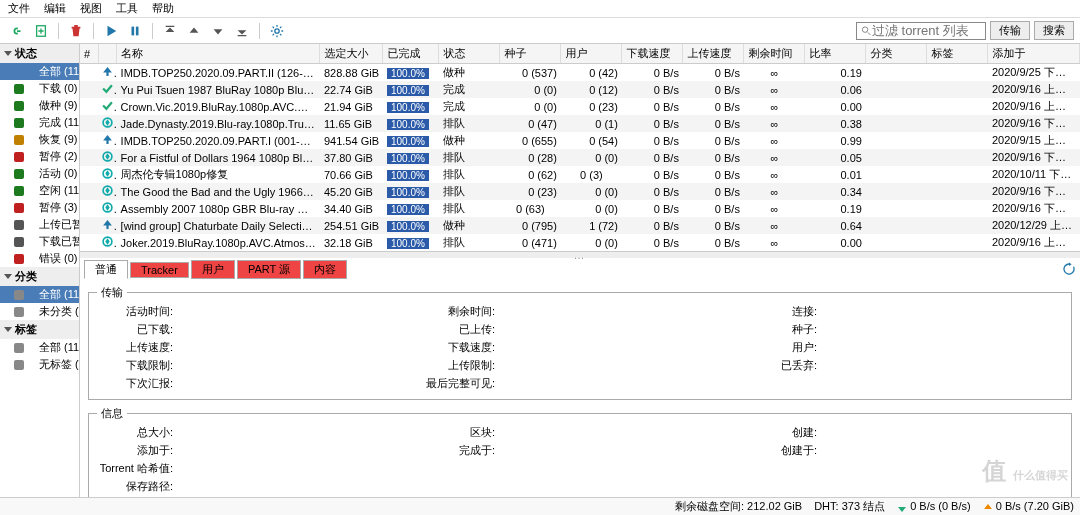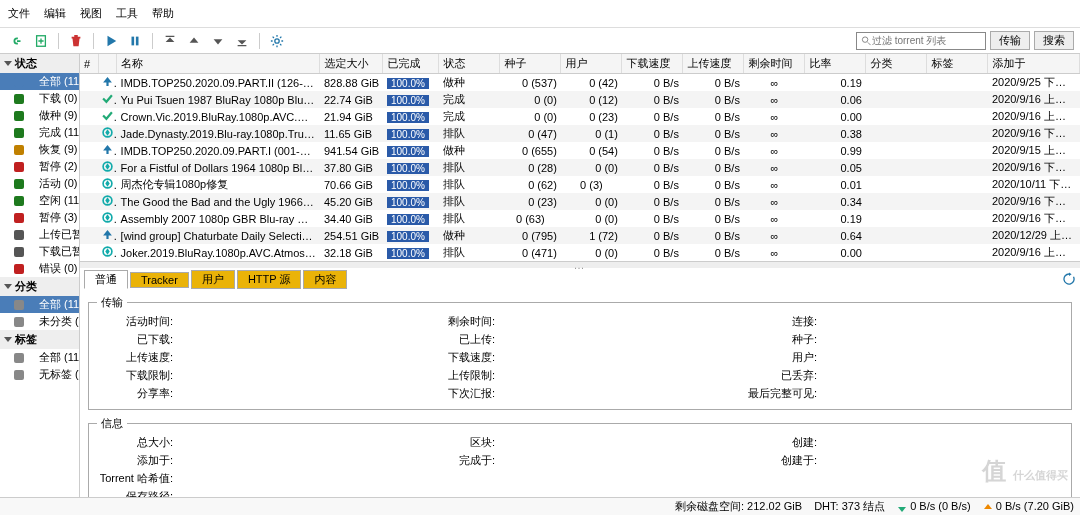--- a/index.html
+++ b/index.html
@@ -1,43 +1,43 @@
 <!DOCTYPE html>
 <html><head>
 <meta charset="utf-8">
 <style>
 * { margin:0; padding:0; box-sizing:border-box; font-family:"Microsoft YaHei",Arial,sans-serif; font-size:11px; }
 body { background:#fff; width:1080px; height:515px; overflow:hidden; position:relative; }
-.menubar { display:flex; gap:14px; padding:2px 8px; border-bottom:1px solid #ddd; height:28px; align-items:center; }
+.menubar { display:flex; gap:14px; padding:2px 8px; border-bottom:1px solid #ddd; height:18px; align-items:center; }
 .menubar span { cursor:default; }
 .toolbar { display:flex; align-items:center; padding:2px 6px; border-bottom:1px solid #ccc; height:26px; gap:2px; }
 .tbbtn { width:22px; height:20px; display:flex; align-items:center; justify-content:center; cursor:pointer; }
 .tbbtn svg { width:14px; height:14px; }
 .sep { width:1px; height:16px; background:#ccc; margin:0 4px; }
 .search-wrap { margin-left:auto; display:flex; align-items:center; gap:4px; }
 .search-box { border:1px solid #888; padding:1px 4px; width:130px; height:18px; display:flex; align-items:center; }
-.search-box input { border:none; outline:none; width:100%; font-size:10px; }
+.search-box input { border:none; outline:none; width:100%; font-size:13px; }
 .tabbtn { border:1px solid #aaa; padding:1px 8px; background:#eee; cursor:pointer; font-size:11px; }
 .main { display:flex; height:calc(100% - 60px); }
 .sidebar { width:80px; border-right:1px solid #ccc; overflow-y:auto; background:#fff; }
 .side-hdr { display:flex; align-items:center; padding:2px 4px; background:#eee; font-weight:bold; gap:3px; }
 .side-item { display:flex; align-items:center; padding:1px 4px 1px 14px; gap:15px; cursor:pointer; white-space:nowrap; overflow:hidden; }
 .side-item.sel { background:#4a7db8; color:#fff; }
 .ico { width:10px; height:10px; display:inline-block; flex-shrink:0; }
 .content { flex:1; display:flex; flex-direction:column; overflow:hidden; }
 .table-wrap { flex:0 0 auto; overflow:auto; border-bottom:1px solid #ccc; }
 table { width:100%; border-collapse:collapse; table-layout:fixed; }
 th { text-align:left; padding:2px 4px; border-right:1px solid #ddd; border-bottom:1px solid #ccc; background:#f5f5f5; font-weight:normal; white-space:nowrap; overflow:hidden; }
 td { padding:1px 4px; white-space:nowrap; overflow:hidden; text-overflow:ellipsis; border-bottom:0; }
 tbody tr:nth-child(even){ background:#f4f4f4; }
 .prog { background:#2a5aa8; color:#fff; text-align:center; font-size:10px; padding:0 2px; display:inline-block; width:42px; }
 .splitter { height:6px; background:#eee; cursor:row-resize; display:flex; justify-content:center; align-items:center; }
 .splitter::after { content:"…"; color:#999; letter-spacing:2px; }
 .detail-tabs { display:flex; gap:2px; padding:2px 4px; align-items:center; }
-.dtab { border:1px solid #aaa; padding:1px 10px; background:#eab308; cursor:pointer; }
+.dtab { border:1px solid #aaa; padding:1px 10px; background:#ef4444; cursor:pointer; }
 .dtab.active { background:#fff; border-bottom:1px solid #fff; }
 .refresh { margin-left:auto; }
 .detail-body { flex:1; overflow:auto; padding:4px 8px; }
 fieldset { border:1px solid #aaa; margin-bottom:6px; padding:4px 8px 8px; }
 legend { padding:0 4px; }
 .grid3 { display:grid; grid-template-columns:1fr 1fr 1fr; row-gap:3px; }
 .kv { display:flex; }
 .kv .k { text-align:right; width:80px; padding-right:4px; }
 .statusbar { position:absolute; bottom:0; left:0; right:0; height:18px; border-top:1px solid #ccc; display:flex; align-items:center; padding:0 6px; gap:12px; background:#f8f8f8; font-size:11px; }
 .statusbar .spacer { flex:1; }
@@ -453,21 +453,21 @@
               <td>2020/9/16 上午…</td>
             </tr>
           </tbody>
       </table>
     </div>
     <div class="splitter"></div>
     <div class="detail-tabs">
       <div class="dtab active">普通</div>
       <div class="dtab">Tracker</div>
       <div class="dtab">用户</div>
-      <div class="dtab">HTTP 源</div>
+      <div class="dtab">PART 源</div>
       <div class="dtab">内容</div>
       <div class="refresh"><svg width="14" height="14" viewBox="0 0 16 16">
             <path d="M8 3a5 5 0 104.5 2.8l1.3-.8A6.5 6.5 0 118 1.5v-1l3 2-3 2V3z" fill="#27a"></path>
           </svg></div>
     </div>
     <div class="detail-body">
       <fieldset>
         <legend>传输</legend>
         <div class="grid3" id="transfer-grid">
             <div class="kv">
@@ -509,24 +509,20 @@
             <div class="kv">
               <span class="k">下载限制:</span>
               <span class="v"></span>
             </div>
             <div class="kv">
               <span class="k">上传限制:</span>
               <span class="v"></span>
             </div>
             <div class="kv">
               <span class="k">已丢弃:</span>
-              <span class="v"></span>
-            </div>
-            <div class="kv">
-              <span class="k">分享率:</span>
               <span class="v"></span>
             </div>
             <div class="kv">
               <span class="k">下次汇报:</span>
               <span class="v"></span>
             </div>
             <div class="kv">
               <span class="k">最后完整可见:</span>
               <span class="v"></span>
             </div>

